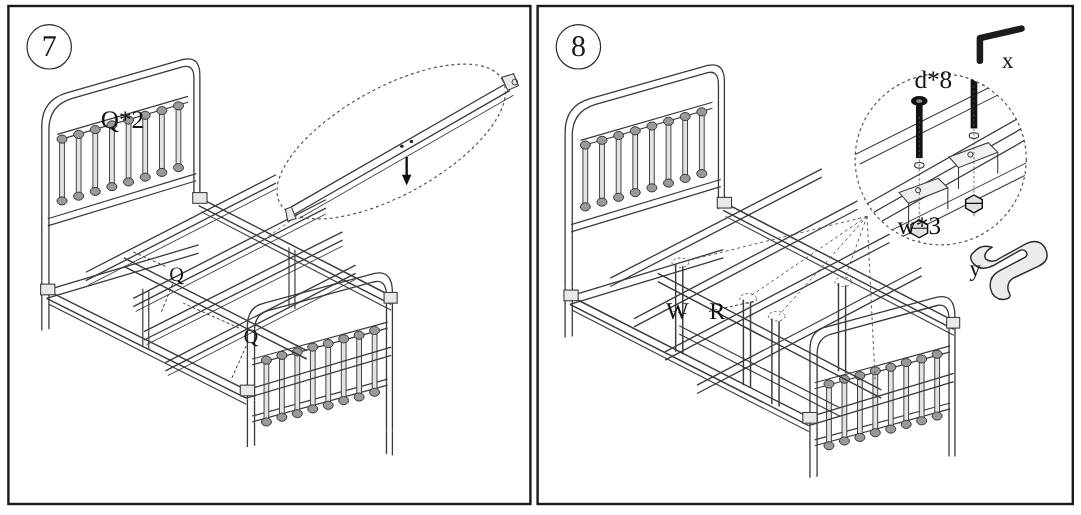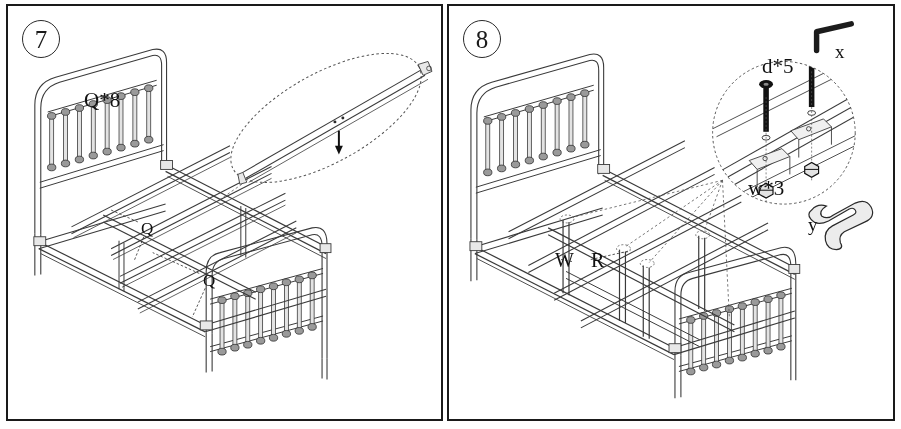--- a/index.html
+++ b/index.html
@@ -210,21 +210,21 @@
 
         <g>
           <line x1="334" y1="126" x2="334" y2="144" stroke="#111111" stroke-width="2"></line>
           <path d="M330 141 L334 150 L338 141 Z" fill="#111111"></path>
         </g>
 
         <path d="M236 180 L213 196" fill="none" stroke="#555555" stroke-width="0.8" stroke-dasharray="2.5 2.5"></path>
       </g>
     </svg>
 
-    <div class="lbl lbl-qty" style="left:76px; top:84px;">Q*8</div>
+    <div class="lbl lbl-qty" style="left:76px; top:84px;">Q*2</div>
     <div class="lbl lbl-q" style="left:133px; top:214px;">Q</div>
     <div class="lbl lbl-q" style="left:195px; top:266px;">Q</div>
   </div>
 
   <div class="panel" id="panel-8">
 
     <div class="step-badge">
       <span>8</span>
     </div>
 
@@ -399,21 +399,21 @@
       </g>
       <g>
         <path d="M366 206 Q372 199 381 202 Q373 207 376 212 Q382 216 388 211
                  L410 199 Q421 194 426 203 Q431 213 420 218 L399 228
                  Q393 232 395 239 Q399 245 391 246 Q382 246 380 237 Q378 227 387 222
                  L408 211 Q412 209 410 206 Q408 203 404 205 L383 217
                  Q371 223 365 215 Q361 210 366 206 Z" fill="#ececec" stroke="#2a2a2a" stroke-width="1.2"></path>
       </g>
     </svg>
 
-    <div class="lbl lbl-qty" style="left:313px; top:50px;">d*5</div>
+    <div class="lbl lbl-qty" style="left:313px; top:50px;">d*8</div>
     <div class="lbl lbl-tool" style="left:386px; top:36px;">x</div>
     <div class="lbl lbl-qty" style="left:299px; top:172px;">w*3</div>
     <div class="lbl lbl-tool" style="left:359px; top:209px;">y</div>
     <div class="lbl lbl-part" style="left:106px; top:244px;">W</div>
     <div class="lbl lbl-part" style="left:142px; top:244px;">R</div>
   </div>
 
 </div>
 
 </body></html>

